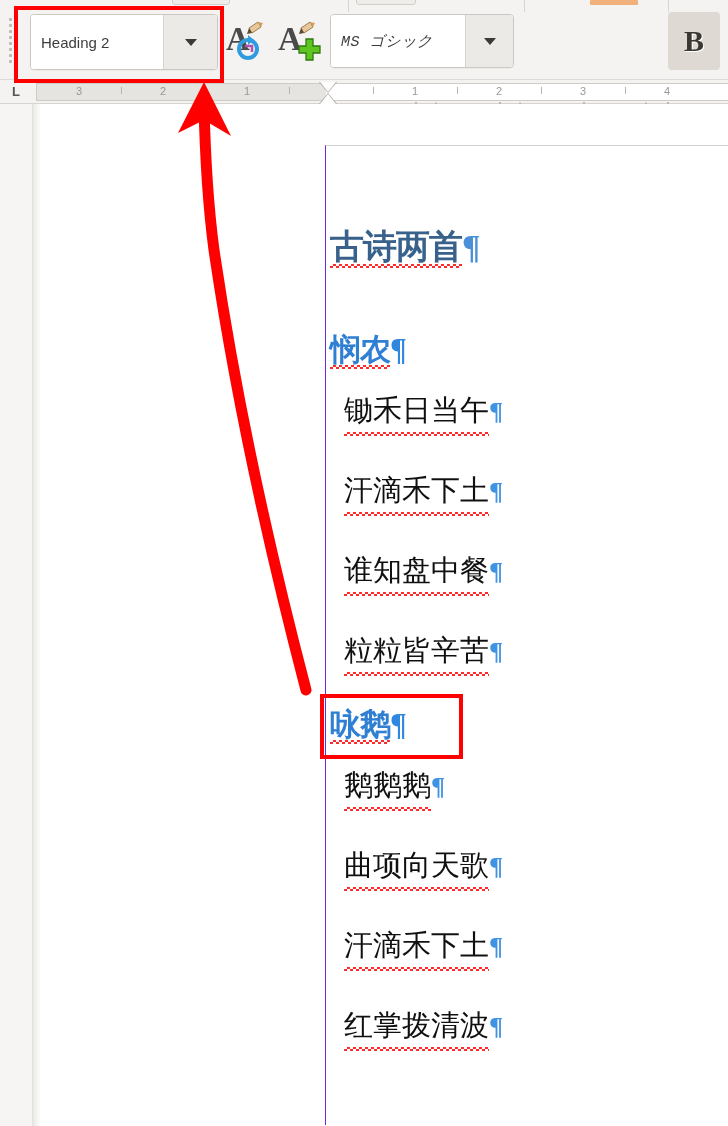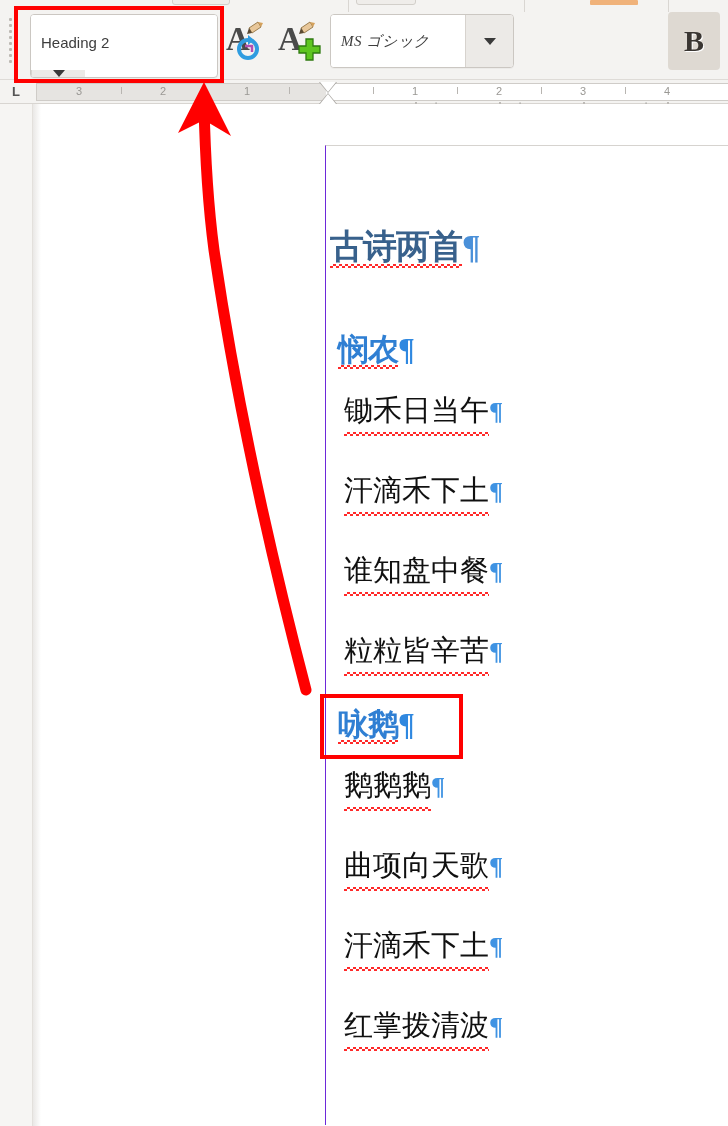--- a/index.html
+++ b/index.html
@@ -43,33 +43,33 @@
     border: 1px solid #cbc7c2; border-radius: 4px; background: #ffffff;
     box-shadow: 0 1px 0 rgba(0,0,0,0.03);
     overflow: hidden;
   }
   .combo .cval {
     flex: 1 1 auto; display: flex; align-items: center;
     padding: 0 10px; background: #ffffff;
     font-size: 15px; color: #3d3d3d; white-space: nowrap; overflow: hidden;
   }
   .combo .cval.fontname {
-    font-family: Liberation Serif, serif; font-style: italic;
+    font-family: Liberation Mono, monospace; font-style: italic;
     letter-spacing: 0.5px; font-size: 15px;
   }
   .combo .carrow {
     flex: 0 0 auto; width: 38px; display: flex; align-items: center; justify-content: center;
     background: #eceae7; border-left: 1px solid #d7d3ce;
   }
   .combo .carrow::after {
     content: ""; width: 0; height: 0;
     border-left: 6px solid transparent; border-right: 6px solid transparent;
     border-top: 7px solid #3a3a3a;
   }
-  #style-combo { left: 30px; top: 14px; width: 188px; height: 64px; flex-direction: column; }
+  #style-combo { left: 30px; top: 14px; width: 188px; height: 56px; }
   #style-combo .carrow { width: 54px; }
   #font-combo  { left: 330px; top: 14px; width: 184px; height: 54px; }
   #font-combo .carrow { width: 48px; }
   #size-combo  { left: 528px; top: 14px; width: 128px; height: 54px; }
   #size-combo .carrow { width: 44px; }
   #size-combo .cval { justify-content: flex-start; }
 
   
   .iconbtn {
     position: absolute; display: flex; align-items: center; justify-content: center;
@@ -184,21 +184,21 @@
   .h-title {
     position: absolute; left: 0; top: 80px;
     font-family: "DejaVu Sans", sans-serif; font-weight: bold;
     font-size: 34px; line-height: 40px; color: #38618c;
     letter-spacing: -1px;
   }
   .h-title .pilcrow { font-size: 34px; color: #4a90d9; }
 
   
   .h2 {
-    position: absolute; left: 8px;
+    position: absolute; left: 0;
     font-family: "DejaVu Sans", sans-serif; font-weight: bold;
     font-size: 31px; line-height: 36px; color: #2f7fd3;
     letter-spacing: -1px;
   }
   .h2 .pilcrow { font-size: 31px; color: #2f88e0; }
   #h2-min-nong { top: 185px; }
   #h2-yong-e   { top: 560px; }
 
   
   .bodyline {

